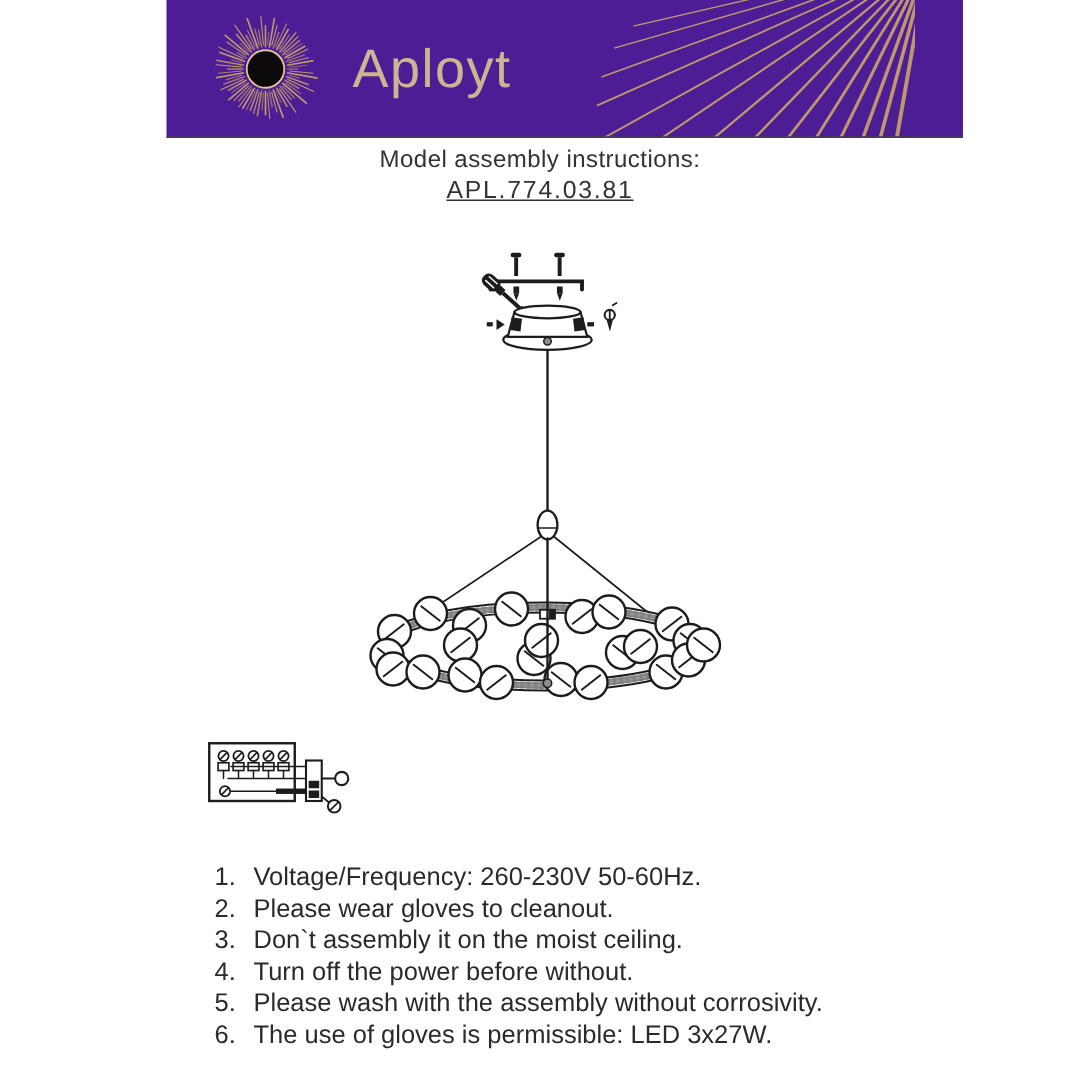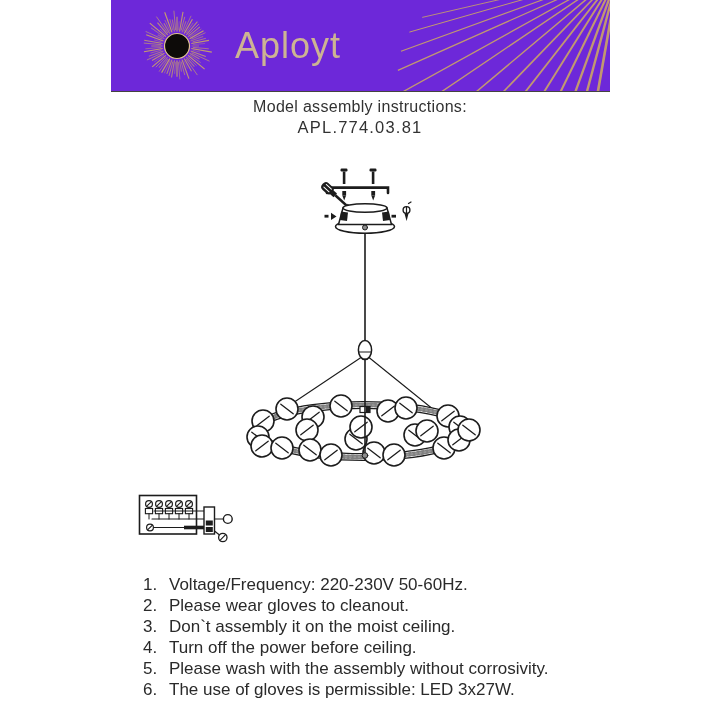--- a/index.html
+++ b/index.html
@@ -2,31 +2,31 @@
 <html><head>
 <meta charset="utf-8">
 <style>
   html,body{margin:0;padding:0;}
   body{width:720px;height:720px;background:#ffffff;position:relative;overflow:hidden;
        font-family:"Liberation Sans",sans-serif;color:#2b2b2b;}
   .page{position:absolute;inset:0;}
 
   
   .banner{position:absolute;left:111px;top:0;width:499px;height:91px;
-          background:#6d28d9;overflow:hidden;border-bottom:1px solid #454341;}
+          background:#4c1d95;overflow:hidden;border-bottom:1px solid #454341;padding-left:32px;}
   .banner svg{position:absolute;}
   #sunburst{left:30px;top:10px;}
   #fan{left:0;top:0;}
   .brand{position:absolute;left:124px;top:0;height:91px;display:flex;align-items:center;
          font-size:36px;font-weight:400;letter-spacing:1px;color:#cdb493;}
 
   
   .title-block{position:absolute;left:0;top:97px;width:720px;text-align:center;}
   .title-line{font-size:16px;line-height:20px;font-weight:500;color:#323232;letter-spacing:.3px;}
-  .model-line{font-size:16.5px;line-height:20px;font-weight:500;color:#323232;letter-spacing:1.2px;}
+  .model-line{font-size:16.5px;line-height:20px;font-weight:500;color:#323232;letter-spacing:1.2px;text-decoration:underline;}
 
   
   .art{position:absolute;left:0;top:0;width:720px;height:720px;}
 
   
   .instructions{position:absolute;left:143px;top:574px;margin:0;padding:0;list-style:none;width:470px;}
   .instructions .row{display:flex;font-size:17px;line-height:21px;color:#2a2a2a;}
   .instructions .num{width:26px;flex:0 0 26px;}
   .instructions .txt{flex:1;}
 </style>
@@ -294,33 +294,33 @@
           <circle cx="222.8" cy="537.5" r="4.2" stroke-width="1.3" fill="#ffffff"></circle>
           <line x1="220" y1="540.3" x2="225.6" y2="534.7" stroke-width="1.1"></line>
         </g>
       </g>
     </g>
   </svg>
 
   <ol class="instructions">
     <li class="row">
       <span class="num">1.</span>
-      <span class="txt">Voltage/Frequency: 220-230V 50-60Hz.</span>
+      <span class="txt">Voltage/Frequency: 260-230V 50-60Hz.</span>
       </li>
     <li class="row">
       <span class="num">2.</span>
       <span class="txt">Please wear gloves to cleanout.</span>
       </li>
     <li class="row">
       <span class="num">3.</span>
       <span class="txt">Don`t assembly it on the moist ceiling.</span>
       </li>
     <li class="row">
       <span class="num">4.</span>
-      <span class="txt">Turn off the power before ceiling.</span>
+      <span class="txt">Turn off the power before without.</span>
       </li>
     <li class="row">
       <span class="num">5.</span>
       <span class="txt">Please wash with the assembly without corrosivity.</span>
       </li>
     <li class="row">
       <span class="num">6.</span>
       <span class="txt">The use of gloves is permissible: LED 3x27W.</span>
       </li>
   </ol>

